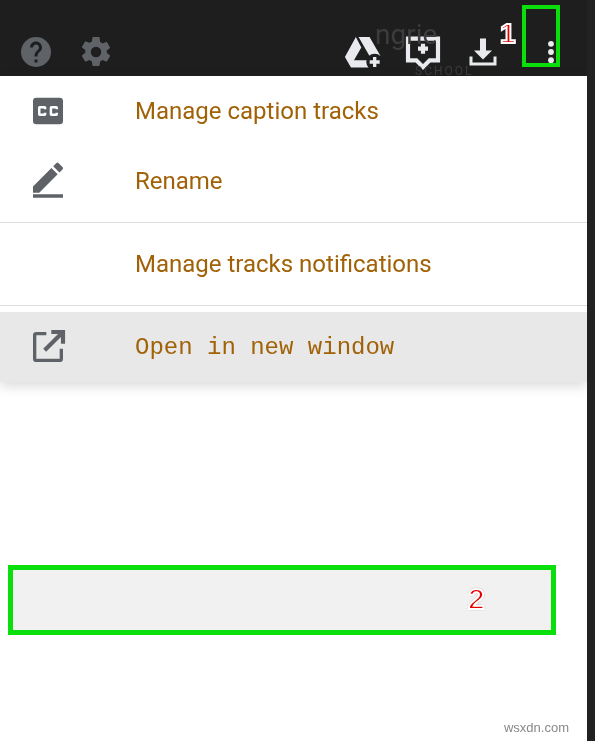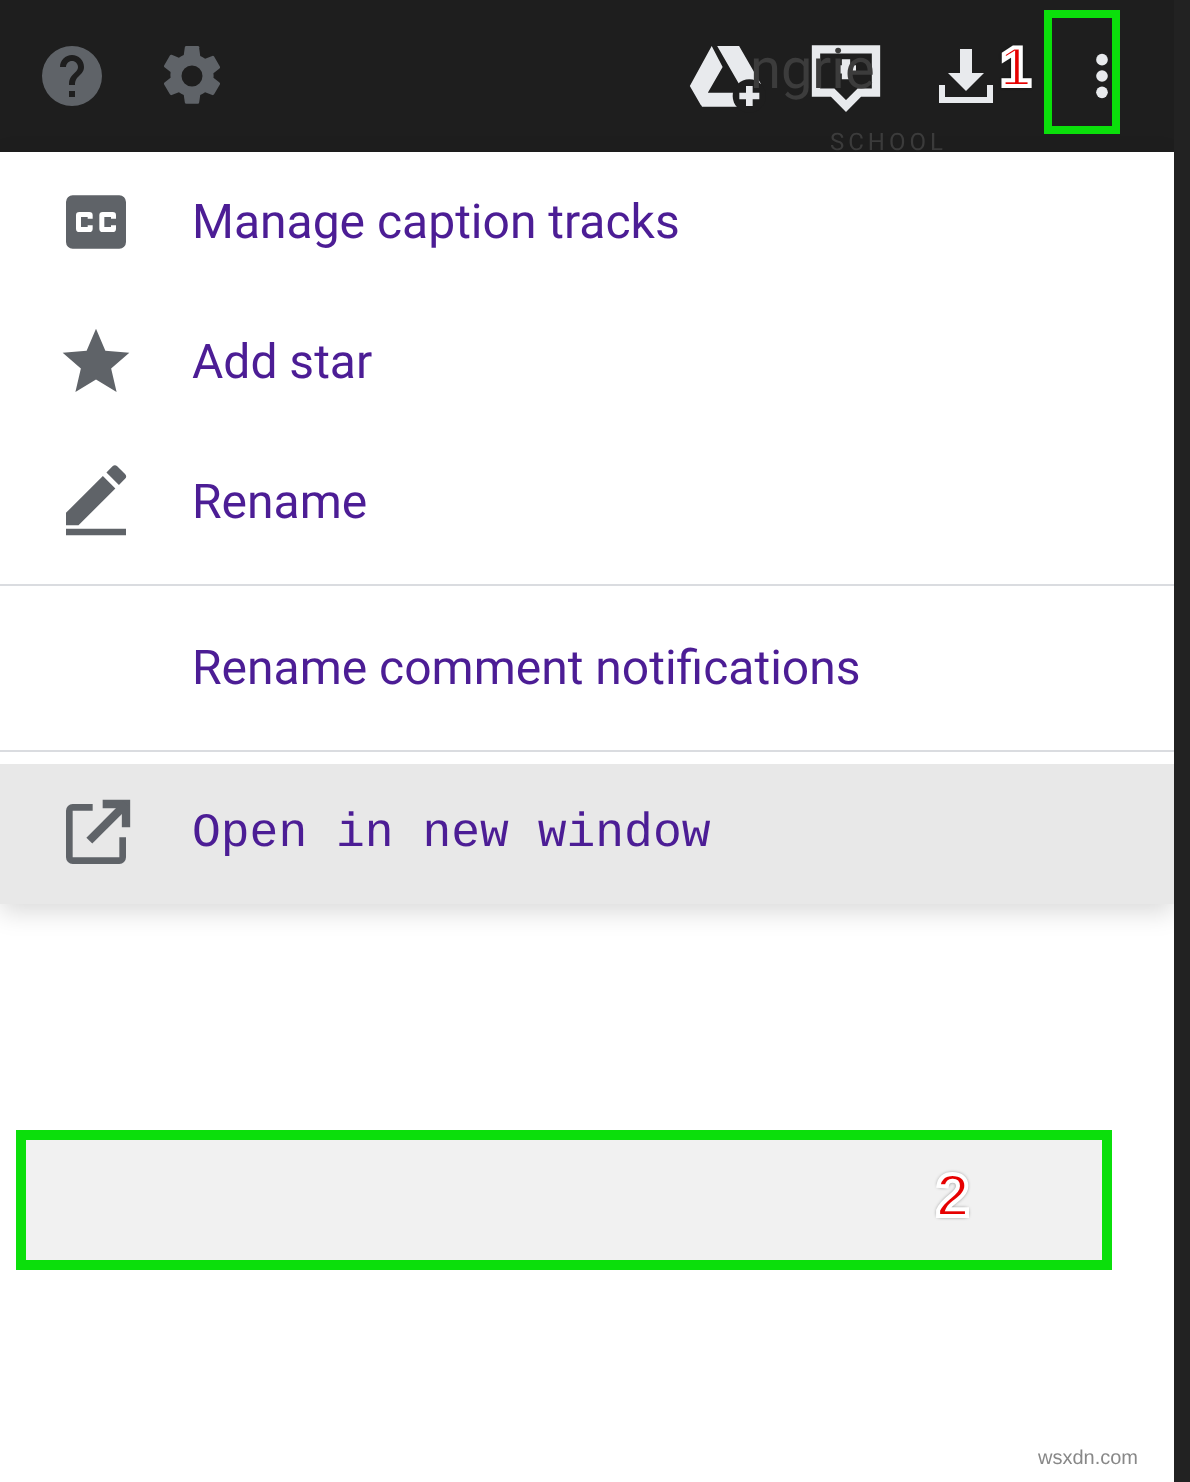--- a/index.html
+++ b/index.html
@@ -9,21 +9,21 @@
       font-family: 'Google Sans', Roboto, Arial, sans-serif;
       background: #fff;
       position: relative;
       overflow: hidden;
       border-right: 8px solid #222;
     }
     .top-bar {
       height: 76px;
       background: #1e1e1e;
       display: flex;
-      align-items: center;
+      align-items: flex-end;
       padding: 0 12px;
       gap: 12px;
       position: relative;
     }
     .top-icon {
       width: 48px;
       height: 48px;
       display: flex;
       align-items: center;
       justify-content: center;
@@ -86,42 +86,43 @@
     }
     .menu-icon {
       width: 48px;
       display: flex;
       justify-content: center;
       color: #5f6368;
     }
     .menu-icon.blank { width: 48px; }
     .menu-label {
       font-size: 24px;
-      color: #4c1d95;
+      color: #a16207;
       font-weight: 400;
+      margin-left: 39px;
     }
     .divider {
       height: 1px;
       background: #dadce0;
       margin: 6px 0;
     }
     .marker-2 {
       top: 565px;
       left: 8px;
       width: 548px;
       height: 70px;
       background: rgba(200,200,200,0.25);
       border: 5px solid #0bdf0b;
     }
     .marker-num.n2 { color: #e60000; top: 582px; left: 468px; font-size: 30px; }
     .watermark {
       position: absolute;
       bottom: 6px;
       right: 18px;
-      font-size: 10px;
+      font-size: 13px;
       color: #888;
       font-family: Arial, sans-serif;
     }
   </style>
 </head>
 <body>
 
 <div class="top-bar">
   <div class="top-icon">
     <svg width="36" height="36" viewBox="0 0 24 24" fill="currentColor">
@@ -171,44 +172,36 @@
   <div class="menu-item">
     <div class="menu-icon">
       <svg width="40" height="40" viewBox="0 0 24 24" fill="currentColor">
           <path d="M19 4H5a2 2 0 00-2 2v12a2 2 0 002 2h14a2 2 0 002-2V6a2 2 0 00-2-2zm-8 7H9.5v-.5h-2v3h2V13H11v1a1 1 0 01-1 1H7a1 1 0 01-1-1v-4a1 1 0 011-1h3a1 1 0 011 1v1zm7 0h-1.5v-.5h-2v3h2V13H18v1a1 1 0 01-1 1h-3a1 1 0 01-1-1v-4a1 1 0 011-1h3a1 1 0 011 1v1z"></path>
         </svg>
     </div>
     <span class="menu-label">Manage caption tracks</span>
   </div>
 
 
-  <div class="menu-item">
-    <div class="menu-icon">
-      <svg width="40" height="40" viewBox="0 0 24 24" fill="currentColor">
-          <path d="M12 17.27L18.18 21l-1.64-7.03L22 9.24l-7.19-.61L12 2 9.19 8.63 2 9.24l5.46 4.73L5.82 21z"></path>
-        </svg>
-    </div>
-    <span class="menu-label">Add star</span>
-  </div>
 
   <div class="menu-item">
     <div class="menu-icon">
       <svg width="40" height="40" viewBox="0 0 24 24" fill="currentColor">
           <path d="M3 17.25V21h3.75L17.81 9.94l-3.75-3.75L3 17.25zM20.71 7.04a1 1 0 000-1.41l-2.34-2.34a1 1 0 00-1.41 0l-1.83 1.83 3.75 3.75 1.83-1.83zM3 22h18v2H3z" transform="translate(0,-2)"></path>
         </svg>
     </div>
     <span class="menu-label">Rename</span>
   </div>
 
 
   <div class="divider"></div>
 
   <div class="menu-item">
     <div class="menu-icon blank"></div>
-    <span class="menu-label">Rename comment notifications</span>
+    <span class="menu-label">Manage tracks notifications</span>
   </div>
 
   <div class="divider"></div>
 
   <div class="menu-item" style="background:#e8e8e8;font-family:Liberation Mono, monospace;">
     <div class="menu-icon">
       <svg width="40" height="40" viewBox="0 0 24 24" fill="none" stroke="currentColor" stroke-width="2.5">
           <path d="M19 19H5V5h6V3H5a2 2 0 00-2 2v14a2 2 0 002 2h14a2 2 0 002-2v-6h-2v6z" fill="currentColor" stroke="none"></path>
           <path d="M14 3h7v7" fill="none"></path>
           <path d="M10 14L21 3" fill="none"></path>

